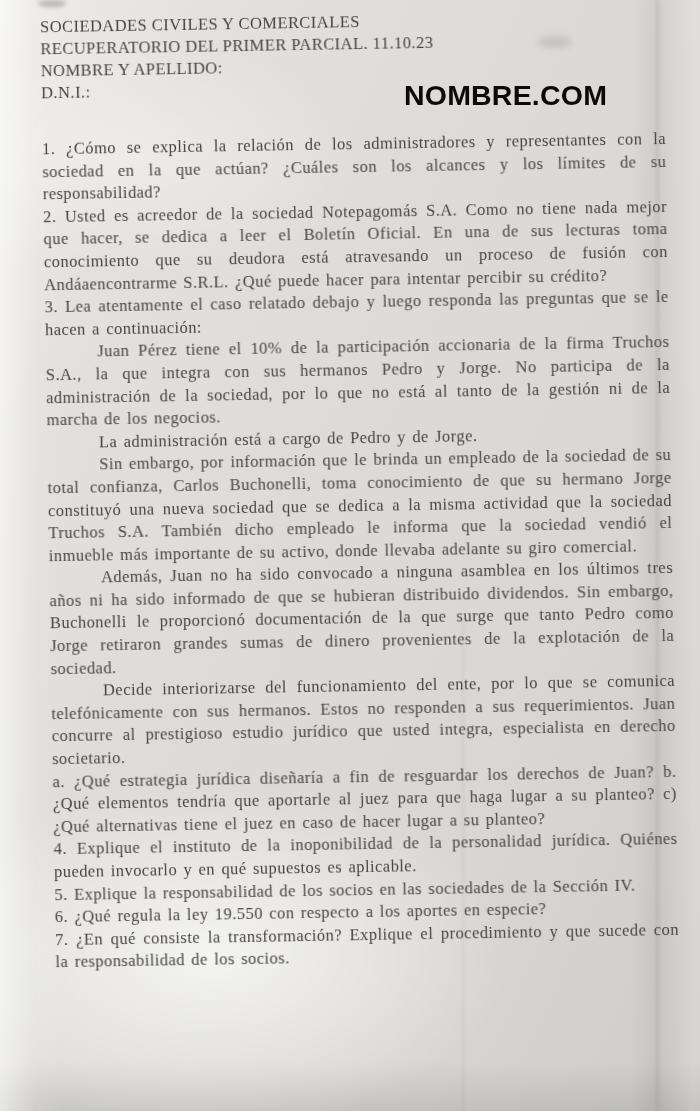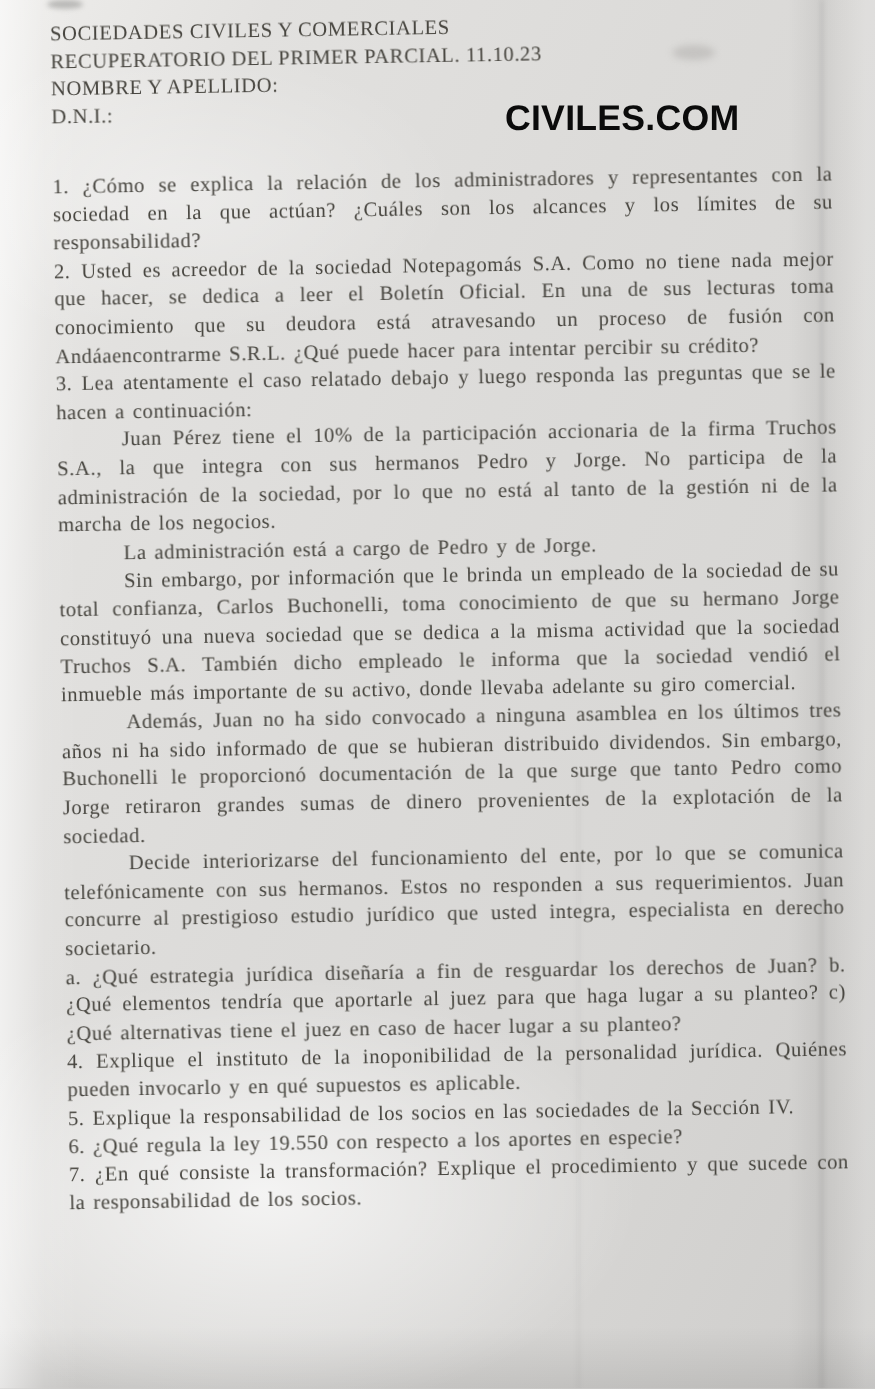--- a/index.html
+++ b/index.html
@@ -119,15 +119,15 @@
         <p class="para indent">Además, Juan no ha sido convocado a ninguna asamblea en los últimos tres años ni ha sido informado de que se hubieran distribuido dividendos. Sin embargo, Buchonelli le proporcionó documentación de la que surge que tanto Pedro como Jorge retiraron grandes sumas de dinero provenientes de la explotación de la sociedad.</p>
         <p class="para indent">Decide interiorizarse del funcionamiento del ente, por lo que se comunica telefónicamente con sus hermanos. Estos no responden a sus requerimientos. Juan concurre al prestigioso estudio jurídico que usted integra, especialista en derecho societario.</p>
         <p class="para">a. ¿Qué estrategia jurídica diseñaría a fin de resguardar los derechos de Juan? b. ¿Qué elementos tendría que aportarle al juez para que haga lugar a su planteo? c) ¿Qué alternativas tiene el juez en caso de hacer lugar a su planteo?</p>
         <p class="para">4. Explique el instituto de la inoponibilidad de la personalidad jurídica. Quiénes pueden invocarlo y en qué supuestos es aplicable.</p>
         <p class="para">5. Explique la responsabilidad de los socios en las sociedades de la Sección IV.</p>
         <p class="para">6. ¿Qué regula la ley 19.550 con respecto a los aportes en especie?</p>
         <p class="para">7. ¿En qué consiste la transformación? Explique el procedimiento y que sucede con la responsabilidad de los socios.</p>
       </div>
   </div>
 
-  <div class="watermark">CIVILES.COM</div>
+  <div class="watermark">NOMBRE.COM</div>
 
 </div>
 
 </body></html>

